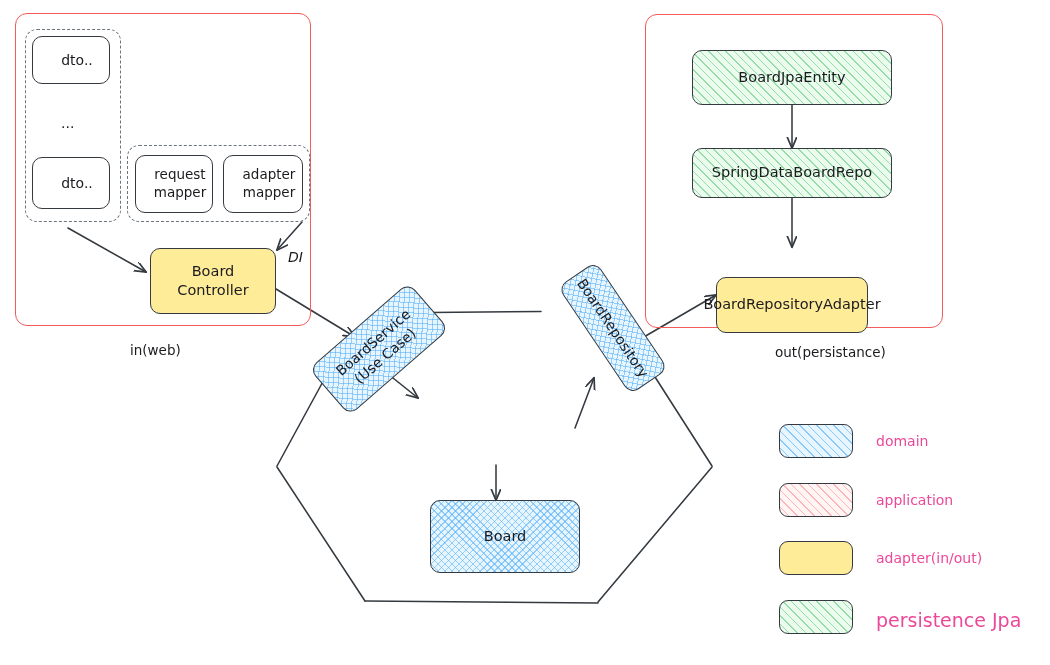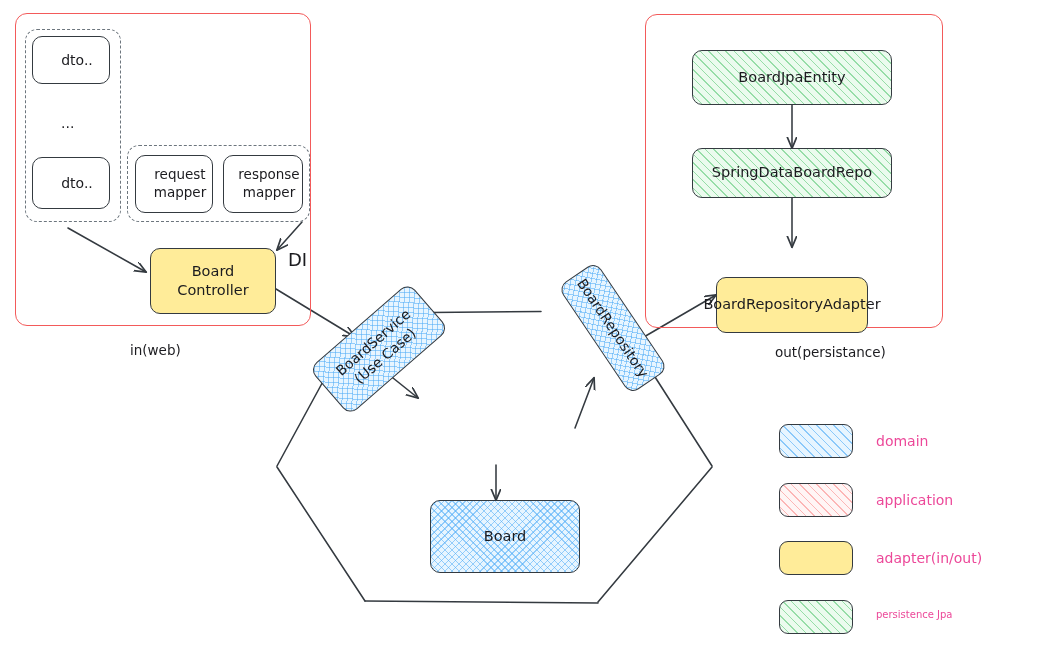--- a/index.html
+++ b/index.html
@@ -79,27 +79,27 @@
 
   <div class="cap" style="left:61px;top:115px;font-size:14px;">...</div>
 
   <div class="box plain" style="left:32px;top:157px;width:78px;height:52px;font-size:14px;">dto..</div>
 
   <div class="group-dashed" style="left:127px;top:145px;width:183px;height:77px;"></div>
 
   <div class="box plain" style="left:135px;top:155px;width:78px;height:58px;font-size:13.5px;">request
 mapper</div>
 
-  <div class="box plain" style="left:223px;top:155px;width:80px;height:58px;font-size:13.5px;">response
+  <div class="box plain" style="left:223px;top:155px;width:80px;height:58px;font-size:13.5px;">adapter
 mapper</div>
 
   <div class="box yellow" style="left:150px;top:248px;width:126px;height:66px;font-size:14.5px;">Board
 Controller</div>
 
-  <div class="cap" style="left:288px;top:249px;font-size:18px;">DI</div>
+  <div class="cap" style="left:288px;top:249px;font-size:14px;font-style:italic;">DI</div>
 
   <div class="cap" style="left:130px;top:342px;font-size:13.5px;">in(web)</div>
 
   <div class="panel-red" style="left:645px;top:14px;width:298px;height:314px;"></div>
 
   <div class="box hatch-green" style="left:692px;top:50px;width:200px;height:55px;font-size:14.5px;">BoardJpaEntity</div>
 
   <div class="box hatch-green" style="left:692px;top:148px;width:200px;height:50px;font-size:14.5px;">SpringDataBoardRepo</div>
 
   <div class="box yellow" style="left:716px;top:248px;width:152px;height:56px;font-size:14.5px;
@@ -122,16 +122,16 @@
     <div class="legend-label" style="left:876px;top:433px;font-size:14px;">domain</div>
 
     <div class="legend-swatch hatch-pink-diag" style="left:779px;top:483px;width:74px;height:34px;"></div>
     <div class="legend-label" style="left:876px;top:492px;font-size:14px;">application</div>
 
     <div class="legend-swatch yellow" style="left:779px;top:541px;width:74px;height:34px;
          background:#ffec99;"></div>
     <div class="legend-label" style="left:876px;top:550px;font-size:14px;">adapter(in/out)</div>
 
     <div class="legend-swatch hatch-green" style="left:779px;top:600px;width:74px;height:34px;"></div>
-    <div class="legend-label" style="left:876px;top:609px;font-size:10px;text-align:center;">persistence Jpa</div>
+    <div class="legend-label" style="left:876px;top:609px;font-size:19px;text-align:center;">persistence Jpa</div>
   </div>
 
 </div>
 
 </body></html>

